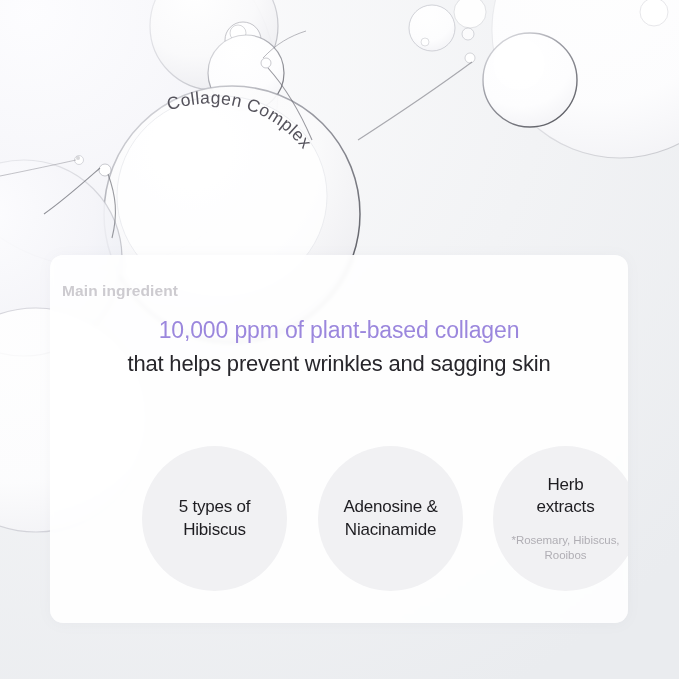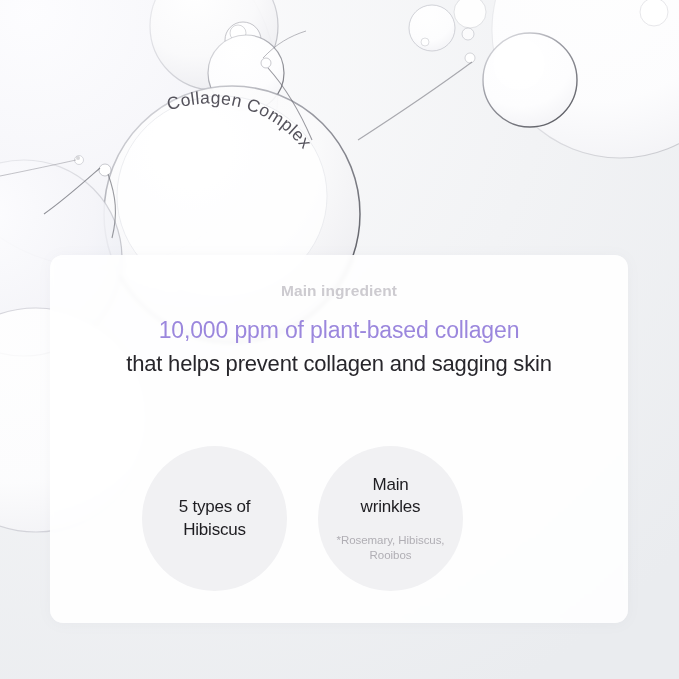--- a/index.html
+++ b/index.html
@@ -45,23 +45,22 @@
     height: 368px;
     border-radius: 13px;
     background: rgba(255,255,255,0.90);
     backdrop-filter: blur(2px);
     box-shadow: 0 1px 14px rgba(120,124,138,0.055);
     overflow: hidden;
   }
 
   .section-label {
     position: absolute;
-    left: 0;
+    left: 12px;
     width: 100%;
-    text-align: center;
     color: #cdcbd0;
     font-size: 15.5px;
     font-weight: bold;
     letter-spacing: 0.1px;
   }
 
   #label-main     { top: 282px; }
   #label-sub      { top: 411px; }
 
   #headline-accent {
@@ -255,36 +254,42 @@
       </text>
     </g>
   </svg>
 
   <div id="ingredient-card">
 
     <div class="section-label" id="label-main" style="top:27px">Main ingredient</div>
 
     <div id="headline-accent" style="top:62px">10,000 ppm of plant-based collagen</div>
 
-    <div id="headline-sub" style="top:96px">that helps prevent collagen and sagging skin</div>
+    <div id="headline-sub" style="top:96px">that helps prevent wrinkles and sagging skin</div>
 
 
     <div id="sub-circles" style="top:191px">
 
       <div class="ingredient-circle">
         <div class="circle-title">
           <span>5 types of</span><br>
           <span>Hibiscus</span>
         </div>
       </div>
 
-
       <div class="ingredient-circle">
         <div class="circle-title">
-          <span>Main</span><br>
-          <span>wrinkles</span>
+          <span>Adenosine &amp;</span><br>
+          <span>Niacinamide</span>
+        </div>
+      </div>
+
+      <div class="ingredient-circle">
+        <div class="circle-title">
+          <span>Herb</span><br>
+          <span>extracts</span>
         </div>
         <div class="circle-note">*Rosemary, Hibiscus, Rooibos</div>
       </div>
 
     </div>
   </div>
 </div>
 
 </body></html>

